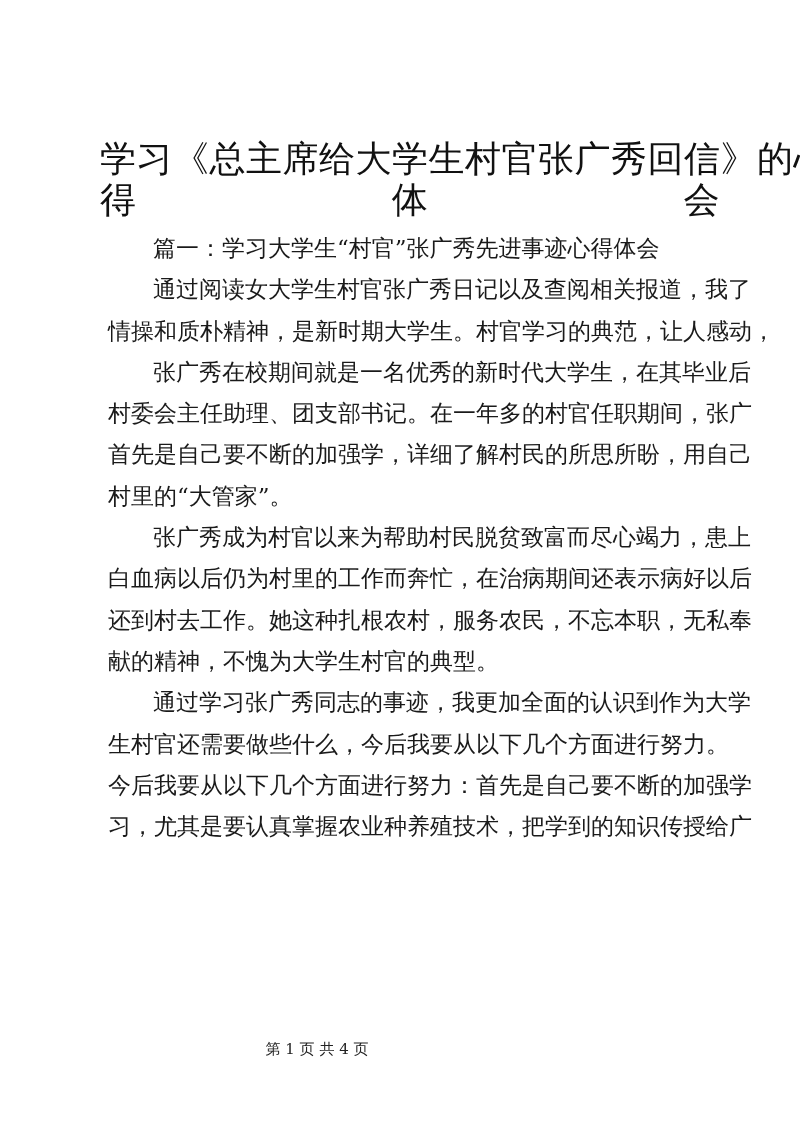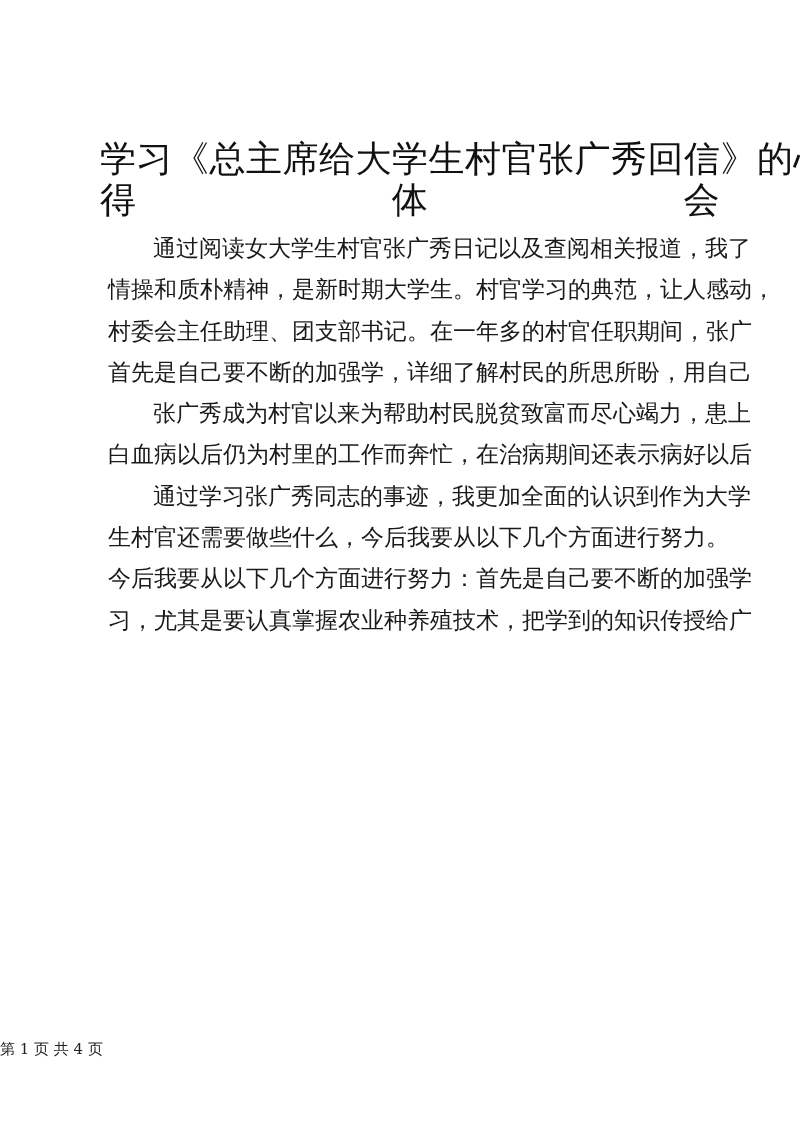--- a/index.html
+++ b/index.html
@@ -61,50 +61,55 @@
       padding-left: 45px;
     }
     .line.last {
       text-align-last: left;
     }
     .footer {
       position: absolute;
       left: 0;
       top: 1040px;
       width: 634px;
-      text-align: left;
+      text-align: center;
       font-size: 15px;
       color: #222222;
     }
   </style>
 </head>
 <body>
 
 <div class="page">
 
   <h1 class="title">
     <span class="line">学习《总主席给大学生村官张广秀回信》的心</span>
     <span class="line">得体会</span>
   </h1>
 
   <div class="body">
+    <span class="line indent last">篇一：学习大学生“村官”张广秀先进事迹心得体会</span>
 
     <div>
       <span class="line indent">通过阅读女大学生村官张广秀日记以及查阅相关报道，我了</span>
       <span class="line">情操和质朴精神，是新时期大学生。村官学习的典范，让人感动，</span>
     </div>
 
     <div>
+      <span class="line indent">张广秀在校期间就是一名优秀的新时代大学生，在其毕业后</span>
       <span class="line">村委会主任助理、团支部书记。在一年多的村官任职期间，张广</span>
       <span class="line">首先是自己要不断的加强学，详细了解村民的所思所盼，用自己</span>
+      <span class="line last">村里的“大管家”。</span>
     </div>
 
     <div>
       <span class="line indent">张广秀成为村官以来为帮助村民脱贫致富而尽心竭力，患上</span>
       <span class="line">白血病以后仍为村里的工作而奔忙，在治病期间还表示病好以后</span>
+      <span class="line">还到村去工作。她这种扎根农村，服务农民，不忘本职，无私奉</span>
+      <span class="line last">献的精神，不愧为大学生村官的典型。</span>
     </div>
 
     <div>
       <span class="line indent">通过学习张广秀同志的事迹，我更加全面的认识到作为大学</span>
       <span class="line">生村官还需要做些什么，今后我要从以下几个方面进行努力。</span>
       <span class="line">今后我要从以下几个方面进行努力：首先是自己要不断的加强学</span>
       <span class="line">习，尤其是要认真掌握农业种养殖技术，把学到的知识传授给广</span>
     </div>
   </div>
 

